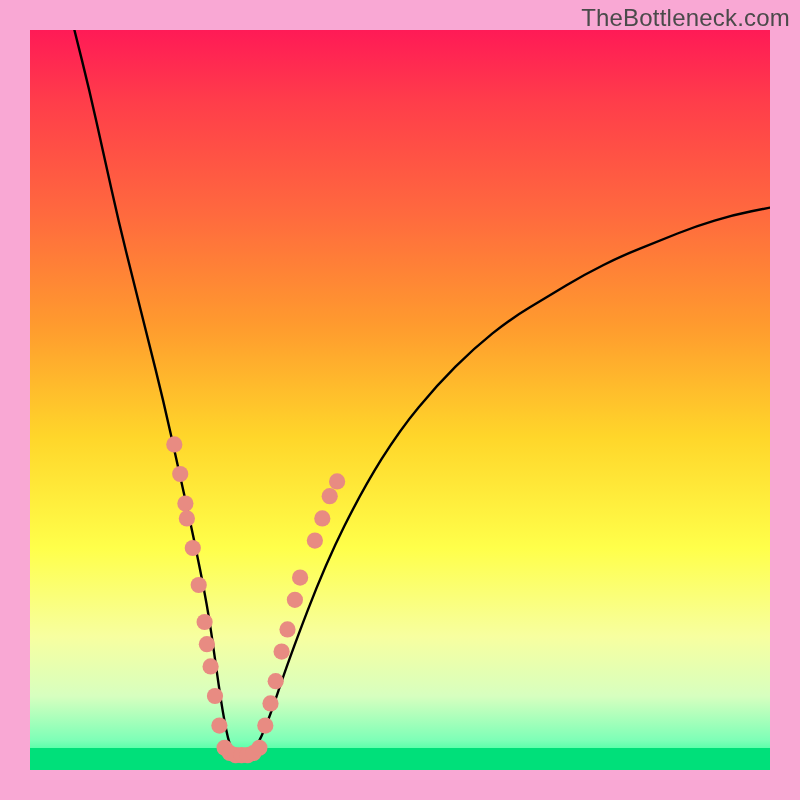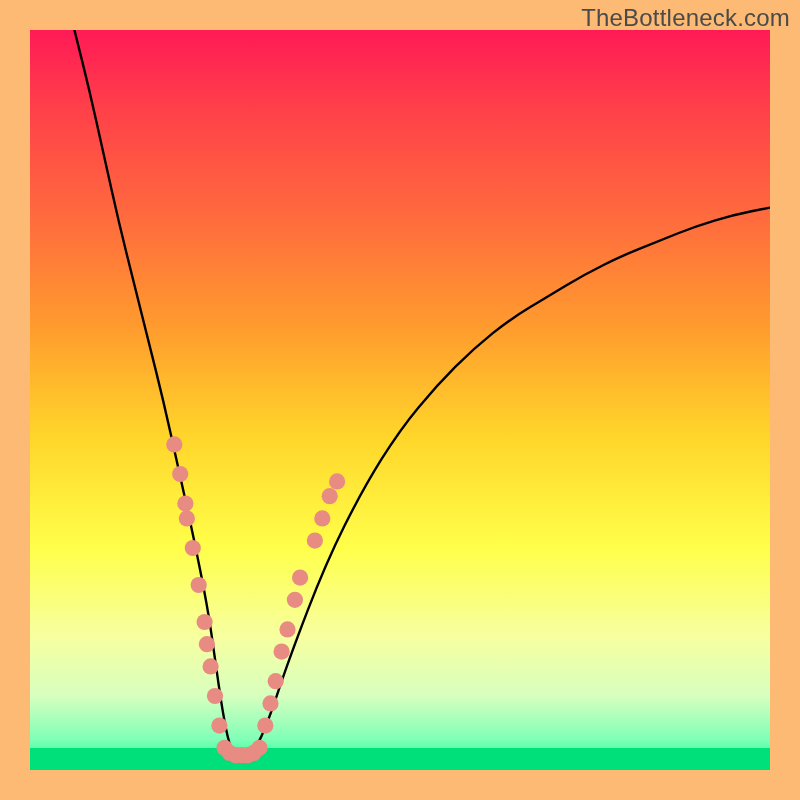--- a/index.html
+++ b/index.html
@@ -10,21 +10,21 @@
     overflow: hidden;
     background: #000;
     font-family: Arial, Helvetica, sans-serif;
   }
   .frame {
     position: absolute;
     top: 0;
     left: 0;
     width: 800px;
     height: 800px;
-    background: #fdba74;
+    background: #f9a8d4;
   }
   .plot-area {
     position: absolute;
     top: 30px;
     left: 30px;
     width: 740px;
     height: 740px;
     background: linear-gradient(to bottom,
       #ff1a56 0%,
       #ff3e4a 10%,

